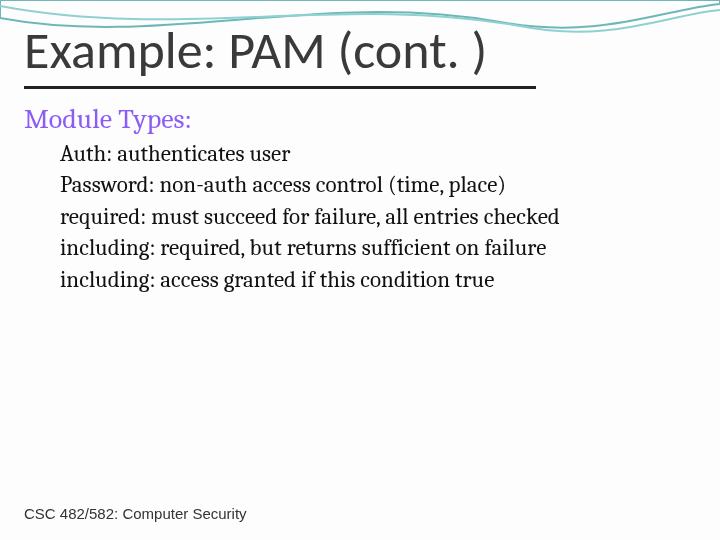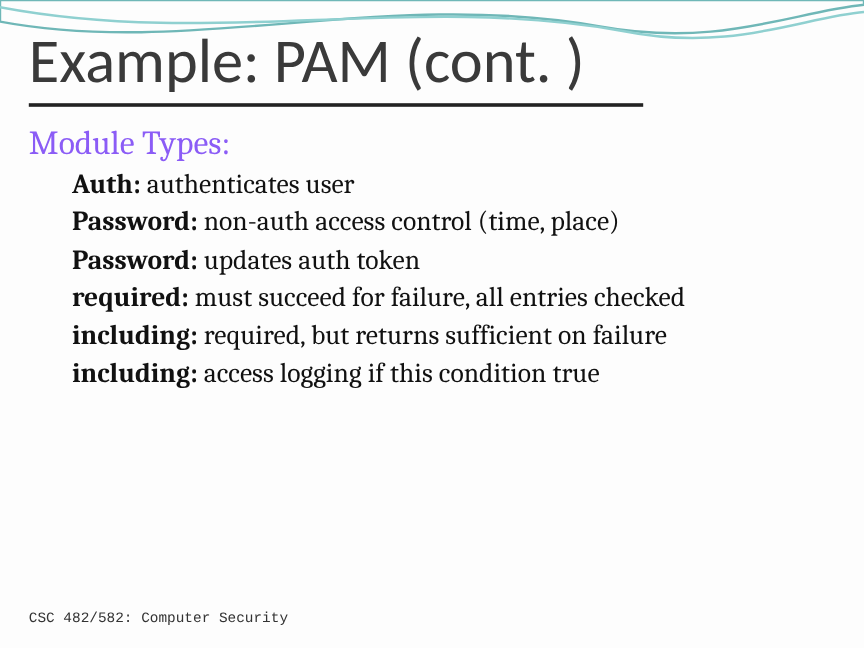--- a/index.html
+++ b/index.html
@@ -45,49 +45,48 @@
     font-weight: 400;
   }
   .item {
     font-family: "Cambria", Georgia, serif;
     font-size: 23px;
     color: #111;
     margin: 2px 0 2px 36px;
     line-height: 1.28;
   }
   .item b {
-    font-weight: 700;
+    font-weight: 400;
     margin-top: 16px;
   }
   .footer {
     position: absolute;
     bottom: 18px;
     left: 24px;
-    font-family: Liberation Mono, monospace;
-    font-size: 12px;
+    font-family: Liberation Sans, sans-serif;
+    font-size: 15px;
     color: #333;
   }
 </style>
 </head>
 <body>
 
 <svg class="wave" viewBox="0 0 720 60" preserveAspectRatio="none">
   <path d="M0,18 C160,48 320,-10 500,22 C600,40 660,10 720,4 L720,0 L0,0 Z" fill="none" stroke="#6fb7b7" stroke-width="2"></path>
   <path d="M0,6 C180,40 340,-6 520,26 C610,44 670,14 720,10" fill="none" stroke="#8fd0d0" stroke-width="2"></path>
 </svg>
 
 <h1 class="slide-title">Example: PAM (cont. )</h1>
 <hr class="title-rule">
 
 <div class="body">
 
   <div class="section-heading">Module Types:</div>
   <div class="item"><b>Auth:</b><span> authenticates user</span></div>
   <div class="item"><b>Password:</b><span> non-auth access control (time, place)</span></div>
-  <div class="item"><b>Password:</b><span> updates auth token</span></div>
 
   <div class="item"><b>required:</b><span> must succeed for failure, all entries checked</span></div>
   <div class="item"><b>including:</b><span> required, but returns sufficient on failure</span></div>
-  <div class="item"><b>including:</b><span> access logging if this condition true</span></div>
+  <div class="item"><b>including:</b><span> access granted if this condition true</span></div>
 
 </div>
 
 <div class="footer">CSC 482/582: Computer Security</div>
 
 </body></html>

